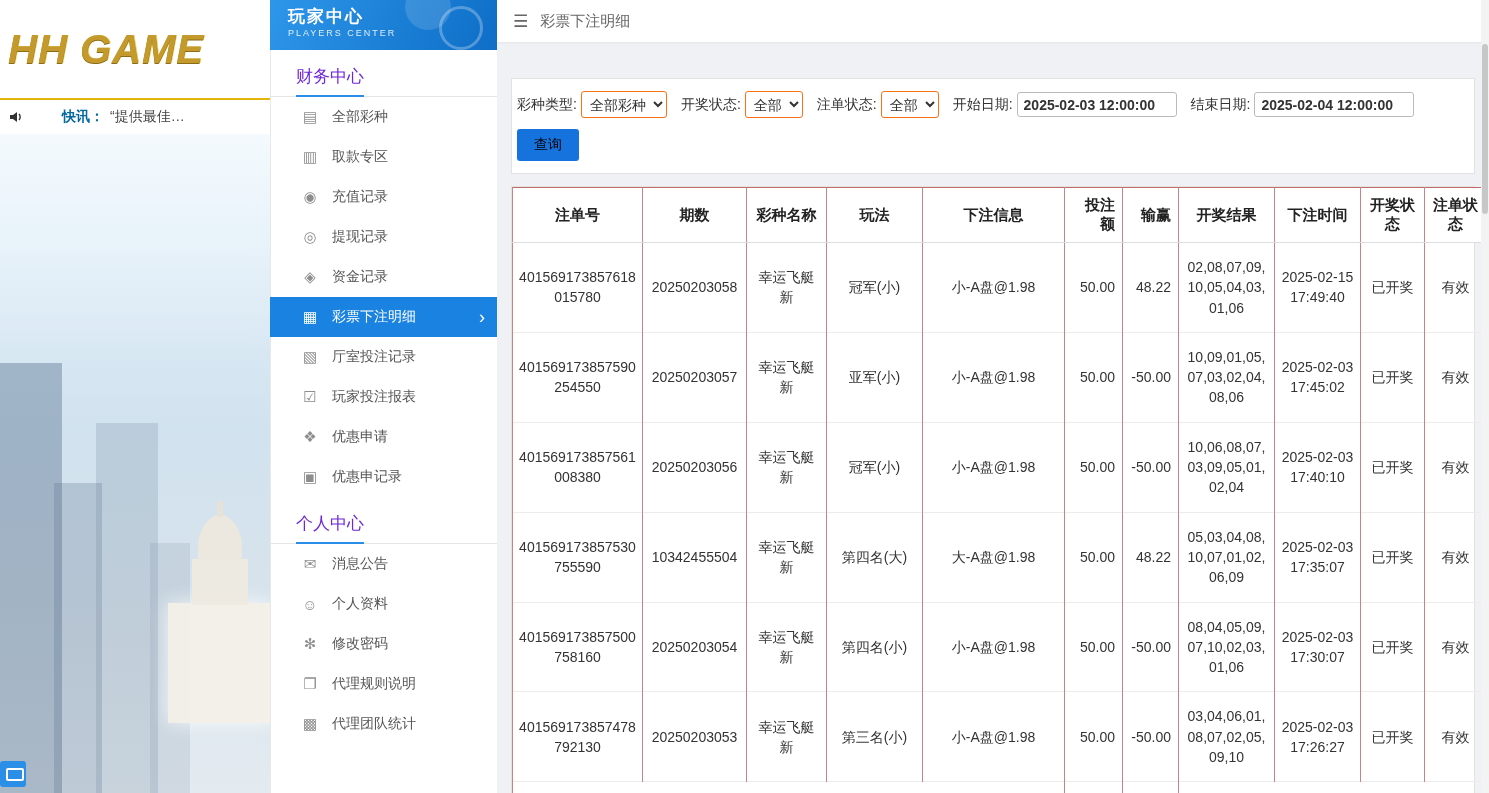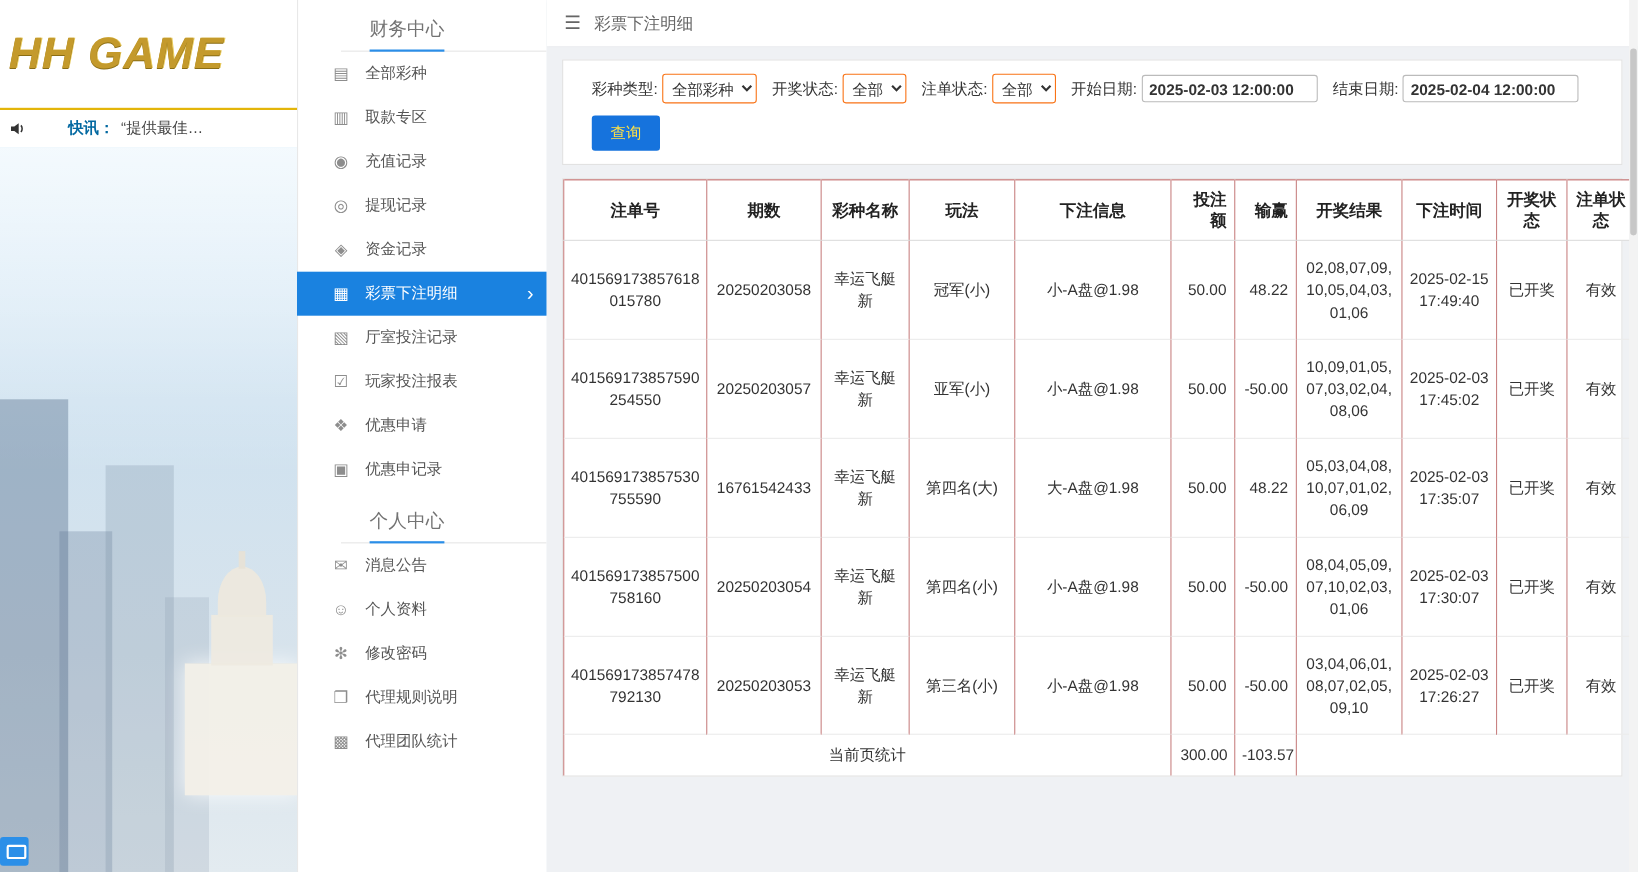--- a/index.html
+++ b/index.html
@@ -35,46 +35,46 @@
   .chat-btn{position:absolute;left:0;bottom:6px;width:26px;height:26px;background:#2b8fe8;border-radius:3px;cursor:pointer;}
   .chat-btn::after{content:"";position:absolute;left:6px;top:7px;width:14px;height:9px;border:2px solid #fff;border-radius:2px;}
 
   
   .sidebar{width:227px;flex:none;background:#fff;overflow:hidden;box-shadow:1px 0 0 #e8e8e8 inset;}
   .sb-header{height:50px;position:relative;overflow:hidden;background:linear-gradient(115deg,#2e97ea 0%,#1b7fd6 55%,#0f6ec7 100%);padding:7px 0 0 18px;box-sizing:border-box;}
   .sb-title{color:#fff;font-size:17px;font-weight:bold;letter-spacing:2px;line-height:20px;}
   .sb-sub{color:rgba(255,255,255,.85);font-size:9px;letter-spacing:2px;margin-top:1px;}
   .deco1{position:absolute;right:14px;top:6px;width:38px;height:38px;border-radius:50%;border:3px solid rgba(255,255,255,.28);}
   .deco2{position:absolute;right:46px;top:-16px;width:46px;height:46px;border-radius:50%;background:rgba(255,255,255,.14);}
-  .sec-heading{padding:15px 0 7px 26px;border-bottom:1px solid #e6e6e6;color:#737373;font-size:17px;margin-left:40px;}
+  .sec-heading{padding:15px 0 7px 26px;border-bottom:1px solid #e6e6e6;color:#6d28d9;font-size:17px;}
   .sec-heading span{display:inline-block;padding-bottom:7px;margin-bottom:-8px;border-bottom:2px solid #2a8ee8;}
   .nav-item{height:40px;display:flex;align-items:center;padding-left:30px;color:#555;cursor:pointer;position:relative;}
   .nav-icon{width:20px;margin-right:12px;color:#8d8d8d;font-size:15px;text-align:center;flex:none;}
   .nav-label{font-size:14px;}
   .nav-item.active{background:#1a82e0;color:#fff;}
   .nav-item.active .nav-icon{color:#fff;}
   .nav-arrow{position:absolute;right:12px;color:#fff;font-size:18px;line-height:1;}
 
   
   main{flex:1;min-width:0;display:flex;flex-direction:column;background:#eff1f4;}
   .topbar{height:42px;flex:none;background:#fff;display:flex;align-items:center;gap:12px;padding:0 16px;box-shadow:0 1px 2px rgba(0,0,0,.05);}
   .hamburger{font-size:17px;color:#666;cursor:pointer;}
   .page-title{font-size:15px;color:#666;}
   .content{flex:1;padding:12px 14px;overflow:hidden;}
   .panel{background:#fff;border:1px solid #e2e2e2;box-sizing:border-box;}
 
   
-  .filter-panel{padding:12px 26px;}
+  .filter-panel{padding:12px 5px;margin-top:24px;}
   .filter-row{display:flex;align-items:center;flex-wrap:nowrap;white-space:nowrap;}
   .filter-row label{color:#333;margin-right:4px;}
   .fgroup{margin-right:14px;display:flex;align-items:center;}
   select{height:27px;border:1px solid #f97316;border-radius:3px;background:#fff;color:#333;font-size:14px;font-family:inherit;padding:0 4px;}
   .date-input{width:146px;height:23px;border:1px solid #bbb;border-radius:3px;padding:0 6px;font-size:14px;color:#333;font-family:inherit;font-weight:bold;}
   .btn-row{margin-top:11px;}
-  .btn-primary{background:#1673dd;color:#fde047;border:none;border-radius:3px;padding:7px 17px;font-size:14px;cursor:pointer;font-family:inherit;}
+  .btn-primary{background:#1673dd;color:#000000;border:none;border-radius:3px;padding:7px 17px;font-size:14px;cursor:pointer;font-family:inherit;}
 
   
   .table-panel{margin-top:12px;}
   table{width:100%;border-collapse:collapse;table-layout:fixed;border-top:1px solid #c26b6b;}
   th,td{border-right:1px solid #c98383;padding:8px 6px;text-align:center;vertical-align:middle;box-sizing:border-box;}
   th:first-child,td:first-child{border-left:1px solid #c98383;}
   thead th{font-weight:bold;color:#222;font-size:15px;height:40px;border-bottom:1px solid #ddd;background:#fff;}
   tbody td{border-top:1px solid #ececec;color:#333;font-size:14px;line-height:1.45;}
   td.c0,td.c7{word-break:break-all;}
   td.c5,td.c6,th.c5,th.c6{text-align:right;padding-right:7px;}
@@ -111,20 +111,26 @@
       <div class="bldg b4"></div>
       <div class="cap-body"></div>
       <div class="cap-mid"></div>
       <div class="cap-dome"></div>
       <div class="cap-tip"></div>
     </div>
     <div class="chat-btn"></div>
   </div>
 
   <aside class="sidebar">
+    <div class="sb-header">
+      <div class="sb-title">玩家中心</div>
+      <div class="sb-sub">PLAYERS CENTER</div>
+      <div class="deco1"></div>
+      <div class="deco2"></div>
+    </div>
     <nav id="sidebar-nav">
         <div class="sec-heading"><span>财务中心</span></div>
         <div class="nav-item">
           <span class="nav-icon">▤</span>
           <span class="nav-label">全部彩种</span>
         </div>
         <div class="nav-item">
           <span class="nav-icon">▥</span>
           <span class="nav-label">取款专区</span>
         </div>
@@ -278,22 +284,35 @@
                 <td class="c3">亚军(小)</td>
                 <td class="c4">小-A盘@1.98</td>
                 <td class="c5">50.00</td>
                 <td class="c6">-50.00</td>
                 <td class="c7">10,09,01,05,07,03,02,04,08,06</td>
                 <td class="c8">2025-02-03 17:45:02</td>
                 <td class="c9">已开奖</td>
                 <td class="c10">有效</td>
               </tr>
               <tr class="data-row">
+                <td class="c0">401569173857561008380</td>
+                <td class="c1">20250203056</td>
+                <td class="c2">幸运飞艇新</td>
+                <td class="c3">冠军(小)</td>
+                <td class="c4">小-A盘@1.98</td>
+                <td class="c5">50.00</td>
+                <td class="c6">-50.00</td>
+                <td class="c7">10,06,08,07,03,09,05,01,02,04</td>
+                <td class="c8">2025-02-03 17:40:10</td>
+                <td class="c9">已开奖</td>
+                <td class="c10">有效</td>
+              </tr>
+              <tr class="data-row">
                 <td class="c0">401569173857530755590</td>
-                <td class="c1">16761542433</td>
+                <td class="c1">10342455504</td>
                 <td class="c2">幸运飞艇新</td>
                 <td class="c3">第四名(大)</td>
                 <td class="c4">大-A盘@1.98</td>
                 <td class="c5">50.00</td>
                 <td class="c6">48.22</td>
                 <td class="c7">05,03,04,08,10,07,01,02,06,09</td>
                 <td class="c8">2025-02-03 17:35:07</td>
                 <td class="c9">已开奖</td>
                 <td class="c10">有效</td>
               </tr>

